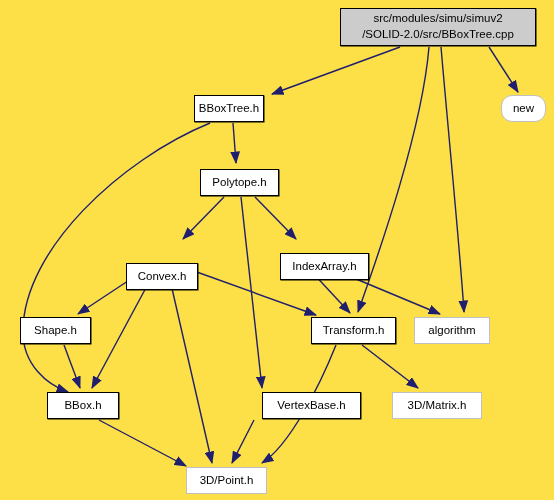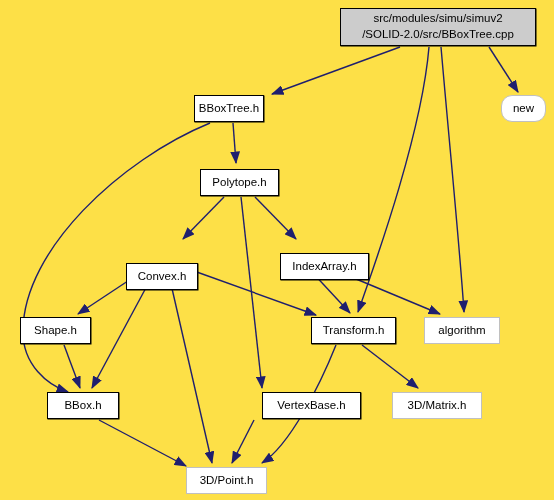--- a/index.html
+++ b/index.html
@@ -52,19 +52,19 @@
   <div id="node-layer">
       <div class="node root" style="left: 340px; top: 8px; width: 196px; height: 38px;">src/modules/simu/simuv2
 /SOLID-2.0/src/BBoxTree.cpp</div>
       <div class="node solid" style="left: 194px; top: 95px; width: 70px; height: 27px;">BBoxTree.h</div>
       <div class="node sys" style="left: 501px; top: 95px; width: 45px; height: 27px; border-radius: 11px;">new</div>
       <div class="node solid" style="left: 200px; top: 169px; width: 79px; height: 27px;">Polytope.h</div>
       <div class="node solid" style="left: 126px; top: 242px; width: 72px; height: 27px; margin-top: 21px;">Convex.h</div>
       <div class="node solid" style="left: 280px; top: 253px; width: 89px; height: 27px;">IndexArray.h</div>
       <div class="node solid" style="left: 20px; top: 317px; width: 71px; height: 27px;">Shape.h</div>
       <div class="node solid" style="left: 311px; top: 317px; width: 85px; height: 27px;">Transform.h</div>
-      <div class="node sys" style="left: 424px; top: 317px; width: 76px; height: 27px;">algorithm</div>
+      <div class="node sys" style="left: 414px; top: 317px; width: 76px; height: 27px;">algorithm</div>
       <div class="node solid" style="left: 47px; top: 392px; width: 72px; height: 27px;">BBox.h</div>
       <div class="node solid" style="left: 216px; top: 392px; width: 99px; height: 27px; margin-left: 46px;">VertexBase.h</div>
       <div class="node sys" style="left: 392px; top: 392px; width: 90px; height: 27px;">3D/Matrix.h</div>
       <div class="node sys" style="left: 186px; top: 467px; width: 81px; height: 27px;">3D/Point.h</div>
     </div>
 </div>
 
 </body></html>

